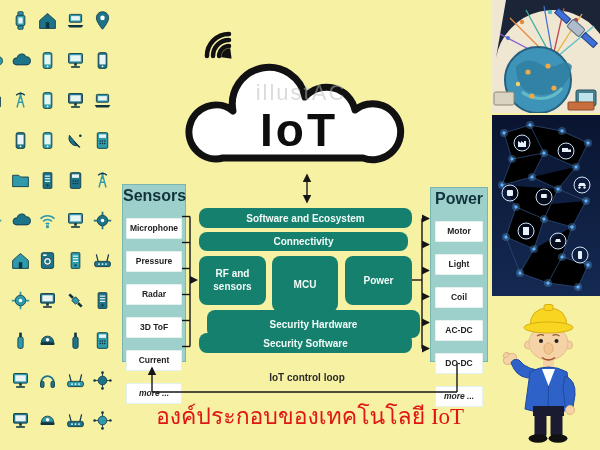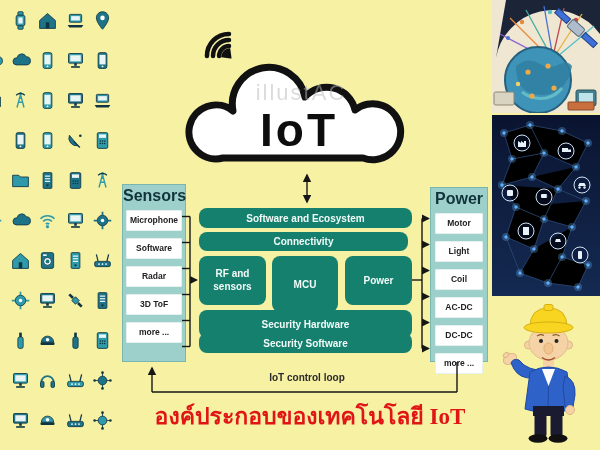--- a/index.html
+++ b/index.html
@@ -16,47 +16,47 @@
   .tone-b{color:#1d7387}
 
   
   .cloud-svg{position:absolute;left:183px;top:14px;width:232px;height:156px}
 
   
   .panel{position:absolute;background:#9ed0cb;border:1px solid #79b6b0;box-sizing:border-box}
   .panel-sensors{left:122px;top:184px;width:64px;height:178px}
   .panel-power{left:430px;top:187px;width:58px;height:175px}
   .ph{height:21px;line-height:21px;text-align:center;font-weight:bold;font-size:16px;color:#10333b}
-  .pitem{height:19px;line-height:19px;background:#ffffff;margin:4px auto 7px;text-align:center;
+  .pitem{height:19px;line-height:19px;background:#ffffff;margin:12px auto 7px;text-align:center;
          font-size:8.5px;font-weight:600;color:#222;border:1px solid #e4f1ef;border-radius:1px;
          white-space:nowrap;overflow:hidden}
   .panel-sensors .pitem{width:54px}
   .panel-power .pitem{width:46px}
-  .pitem.italic{}
+  .pitem.italic{font-style:italic}
 
   
   .stack{position:absolute;left:199px;top:208px;width:213px;height:145px}
   .sbar{position:absolute;background:#16806f;color:#f2fbf8;text-align:center;
         font-size:10px;font-weight:600;border-radius:8px;display:flex;align-items:center;justify-content:center}
   .sbar.software{left:0;top:0;width:213px;height:20px}
   .sbar.connectivity{left:0;top:24px;width:209px;height:19px}
   .sbar.rf{left:0;top:48px;width:67px;height:49px;line-height:1.25;padding:16px 4px;box-sizing:border-box}
   .sbar.mcu{left:73px;top:48px;width:66px;height:56px}
   .sbar.pwr{left:146px;top:48px;width:67px;height:49px}
-  .sbar.sechw{left:0;top:102px;width:213px;height:28px}
+  .sbar.sechw{left:8px;top:102px;width:213px;height:28px}
   .sbar.secsw{left:0;top:125px;width:213px;height:20px}
 
   
   .overlay{position:absolute;left:0;top:0;width:600px;height:450px;pointer-events:none;z-index:5}
 
   .loop-label{position:absolute;left:227px;top:372px;width:160px;text-align:center;
               font-size:10px;color:#2b2b2b;font-weight:700}
 
   .thai-title{position:absolute;left:118px;top:398px;width:384px;text-align:center;
-              font-family:"Liberation Serif",serif;font-weight:bold;font-size:23px;color:#e01616}
+              font-family:"Liberation Serif",serif;font-weight:normal;font-size:23px;color:#e01616}
 
   
   .img-collage{position:absolute;left:492px;top:0;width:108px;height:113px}
   .img-network{position:absolute;left:492px;top:115px;width:108px;height:181px}
   .img-mascot{position:absolute;left:497px;top:296px;width:103px;height:154px}
 
   .defs-holder{position:absolute;width:0;height:0;overflow:hidden}
 </style>
 </head>
 <body>
@@ -365,23 +365,24 @@
     </g>
     <path d="M40,144 a27,27 0 1 1 10,-47 a36,36 0 0 1 72,-14 a29,29 0 0 1 50,13 a28,28 0 1 1 8,48 z" fill="#ffffff" stroke="#111" stroke-width="7" stroke-linejoin="round"></path>
     <text x="118" y="86" text-anchor="middle" font-size="22" letter-spacing="2" fill="#b9b9b9" opacity="0.5" font-family="Liberation Sans, sans-serif">illustAC</text>
     <text x="116" y="132" text-anchor="middle" font-size="46" font-weight="bold" fill="#0d0d0d" font-family="Liberation Sans, sans-serif" letter-spacing="3">IoT</text>
   </svg>
 
   <div class="panel panel-sensors">
     <div class="ph">Sensors</div>
     <div>
         <div class="pitem">Microphone</div>
-        <div class="pitem">Software</div>
+        <div class="pitem">Pressure</div>
         <div class="pitem">Radar</div>
         <div class="pitem">3D ToF</div>
+        <div class="pitem">Current</div>
         <div class="pitem italic">more ...</div>
       </div>
   </div>
 
   <div class="panel panel-power">
     <div class="ph">Power</div>
     <div>
         <div class="pitem">Motor</div>
         <div class="pitem">Light</div>
         <div class="pitem">Coil</div>

